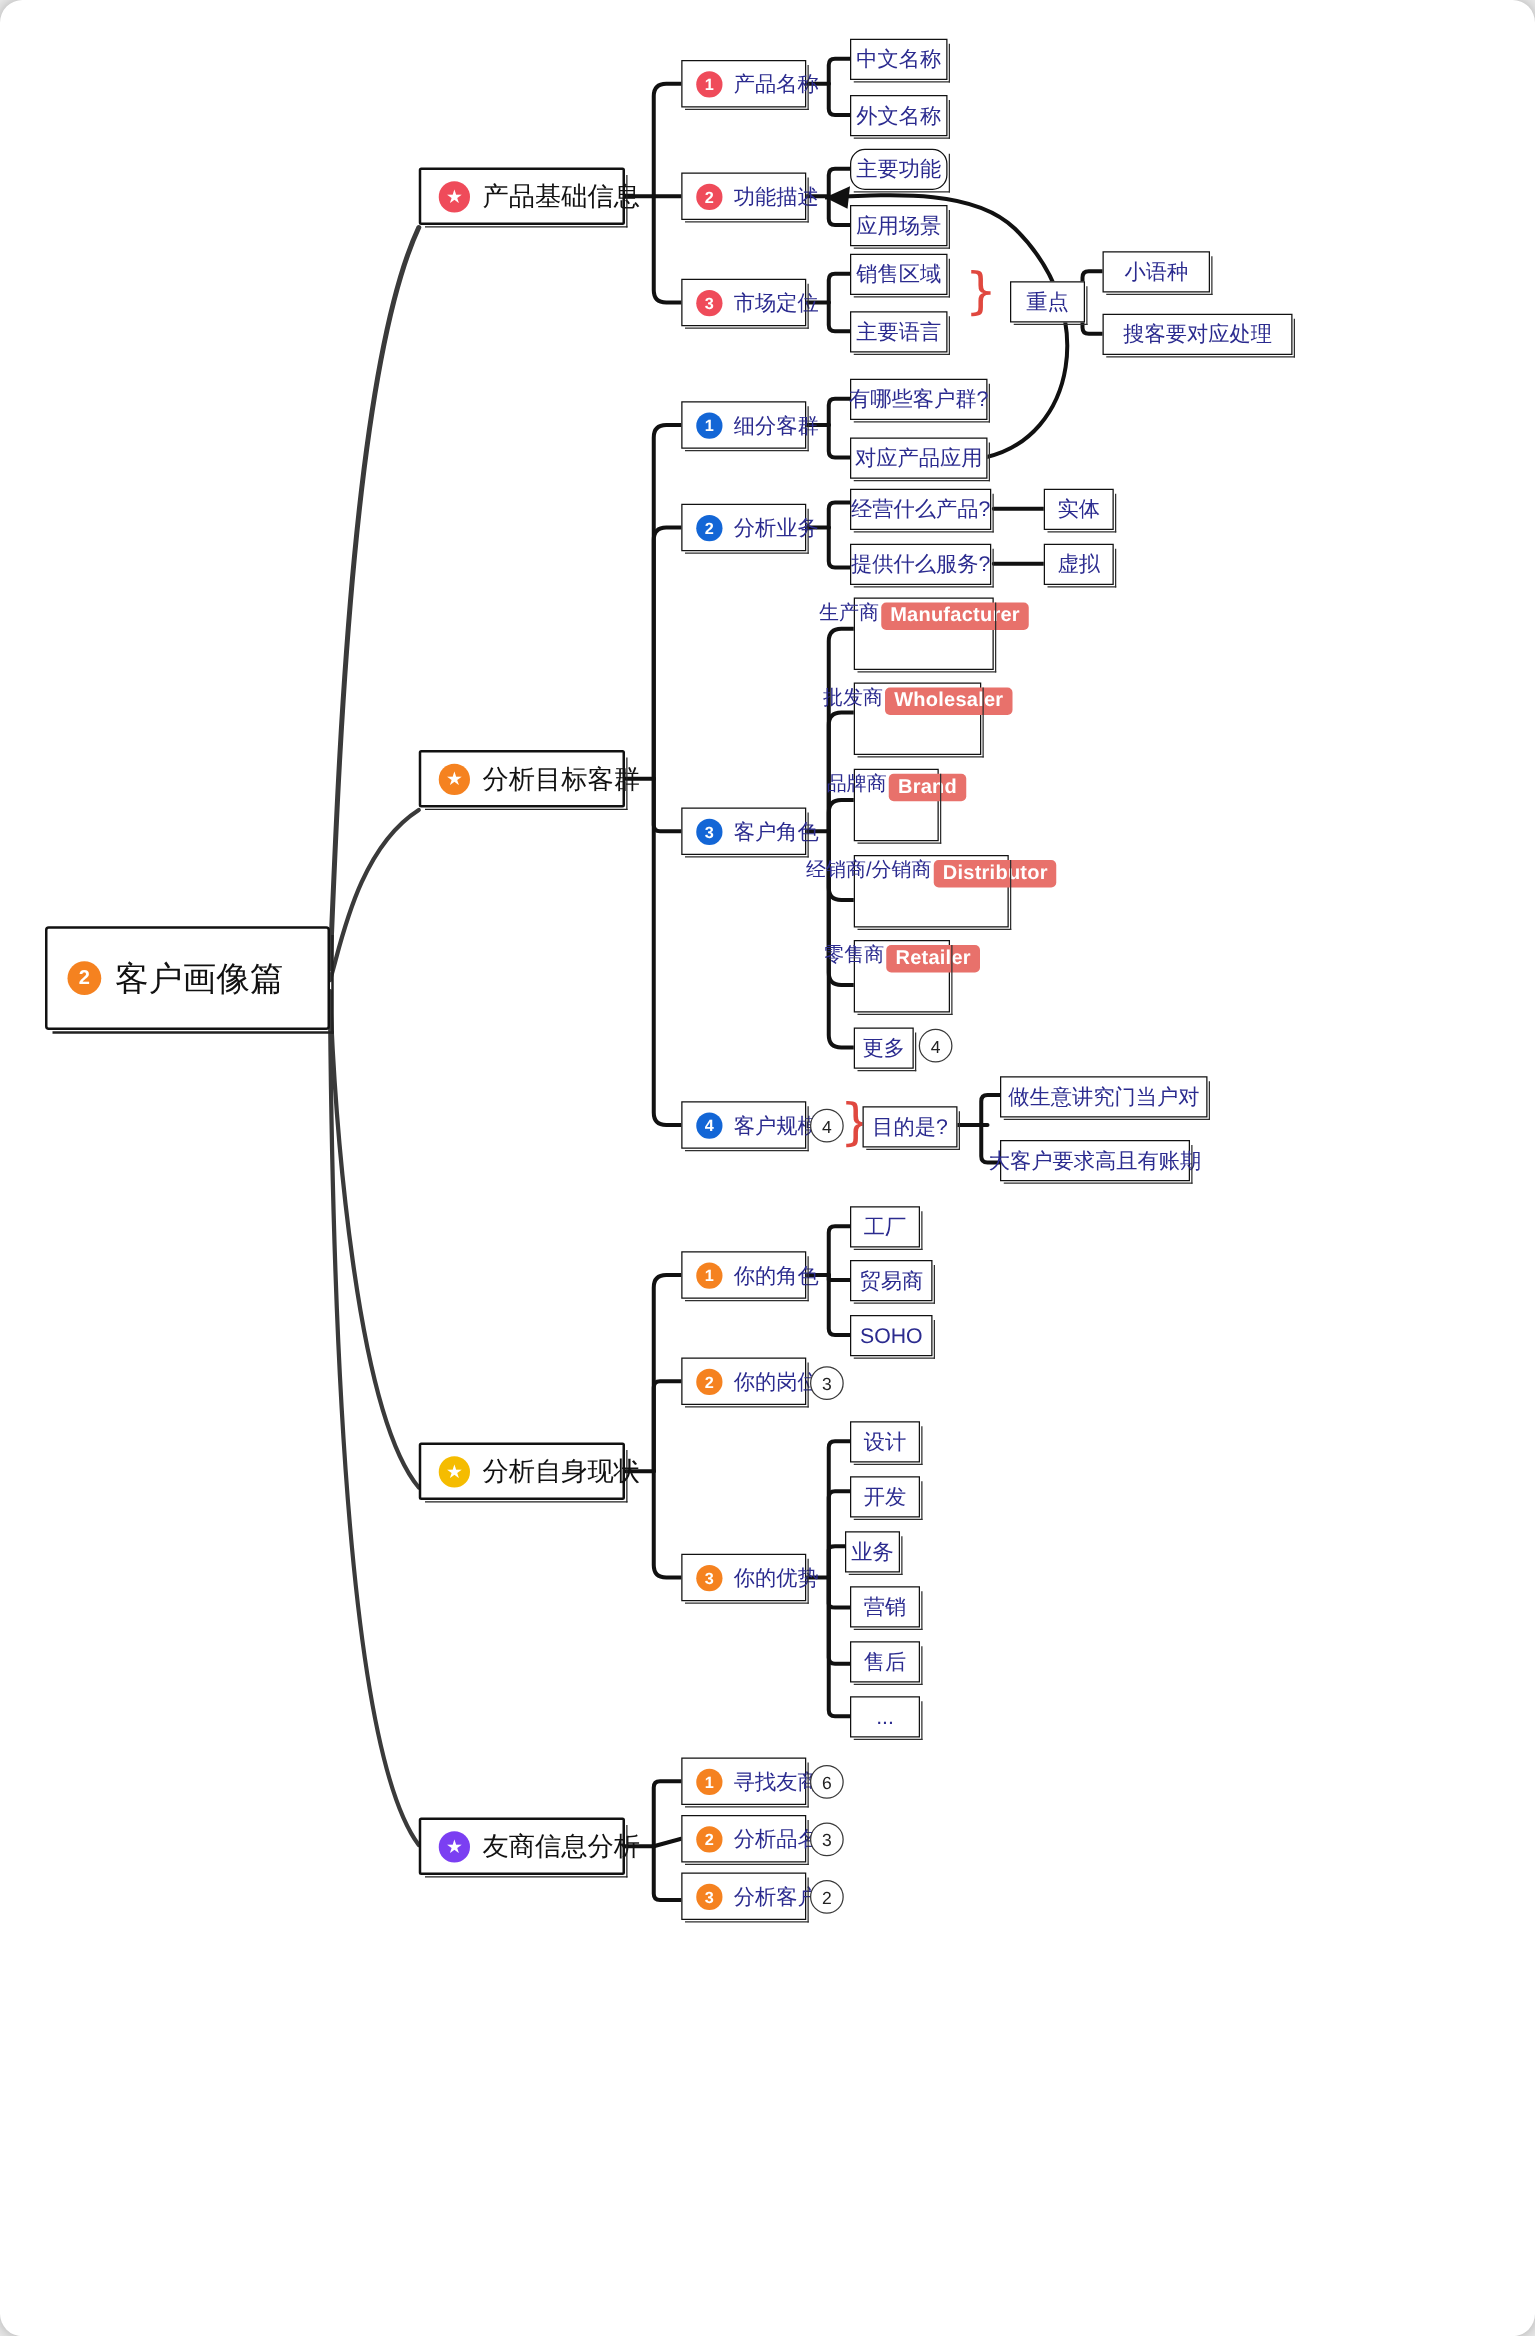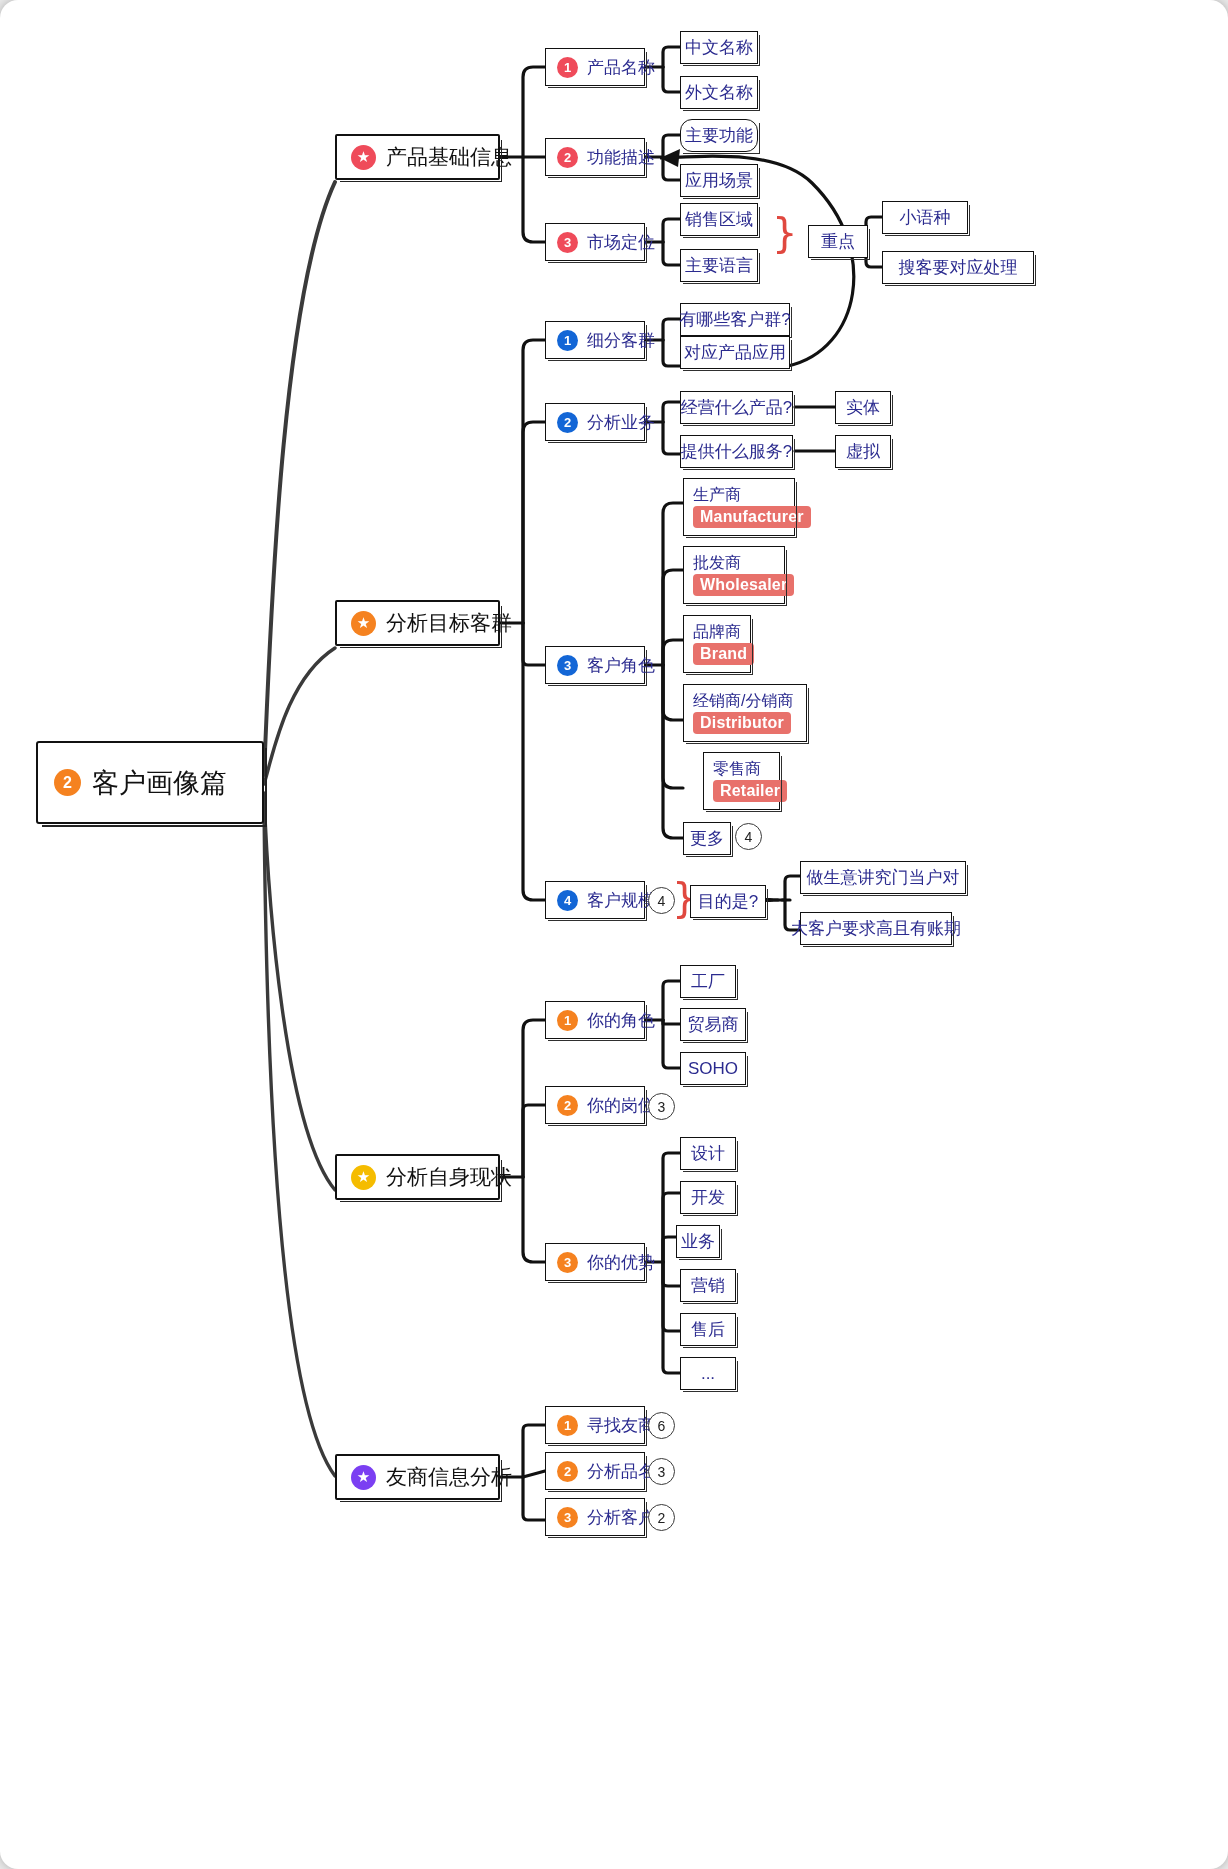--- a/index.html
+++ b/index.html
@@ -28,21 +28,21 @@
   .root::after{content:"";position:absolute;left:4px;right:-5px;top:5px;bottom:-5px;
                border-right:2.2px solid #222;border-bottom:2.2px solid #222;}
   .main{
     height:46px;border:2px solid #111;border-radius:2px;
     font-size:21px;color:#111;padding-left:14px;gap:10px;
   }
   .main::after{content:"";position:absolute;left:3px;right:-4px;top:4px;bottom:-4px;
                border-right:1.8px solid #222;border-bottom:1.8px solid #222;}
   .sub{height:38px;font-size:17px;padding-left:11px;gap:9px;}
   .leaf{height:33px;font-size:17px;padding:0 10px;justify-content:center;}
-  .leaf.tall{height:58px;flex-direction:column;align-items:flex-start;justify-content:center;
+  .leaf.tall{height:58px;flex-direction:row;align-items:flex-start;justify-content:center;
              padding:3px 9px;gap:2px;}
   .leaf .cn{font-size:16px;color:#2b2b8f;line-height:1.1;}
   .badge-en{
     background:#e8716b;color:#fff;border-radius:4px;
     padding:1px 7px 2px 7px;font-size:16px;font-weight:bold;line-height:1.2;
     letter-spacing:.2px;
   }
   .dot{
     width:21px;height:21px;border-radius:50%;flex:0 0 auto;
     color:#fff;font-size:13px;font-weight:bold;
@@ -232,21 +232,21 @@
     <span class="lbl dark">分析目标客群</span>
   </div>
 
   <div class="node nb sub" style="left:545px;top:321px;width:100px;">
     <span class="dot" style="background:#1366d6">1</span>
     <span class="lbl">细分客群</span>
   </div>
   <div class="node nb leaf" style="left:680px;top:303px;width:110px;">
     <span class="lbl">有哪些客户群?</span>
   </div>
-  <div class="node nb leaf" style="left:680px;top:336px;width:110px;">
+  <div class="node nb leaf" style="left:680px;top:350px;width:110px;">
     <span class="lbl">对应产品应用</span>
   </div>
 
   <div class="node nb sub" style="left:545px;top:403px;width:100px;">
     <span class="dot" style="background:#1366d6">2</span>
     <span class="lbl">分析业务</span>
   </div>
   <div class="node nb leaf" style="left:680px;top:391px;width:113px;">
     <span class="lbl">经营什么产品?</span>
   </div>
@@ -274,21 +274,21 @@
     <span class="badge-en">Wholesaler</span>
   </div>
   <div class="node nb leaf tall" style="left:683px;top:615px;width:68px;">
     <span class="cn">品牌商</span>
     <span class="badge-en">Brand</span>
   </div>
   <div class="node nb leaf tall" style="left:683px;top:684px;width:124px;">
     <span class="cn">经销商/分销商</span>
     <span class="badge-en">Distributor</span>
   </div>
-  <div class="node nb leaf tall" style="left:683px;top:752px;width:77px;margin-left:20px;">
+  <div class="node nb leaf tall" style="left:683px;top:752px;width:77px;">
     <span class="cn">零售商</span>
     <span class="badge-en">Retailer</span>
   </div>
   <div class="node nb leaf" style="left:683px;top:822px;width:48px;">
     <span class="lbl">更多</span>
   </div>
   <div class="circnum" style="left:735px;top:823px;">
       <span>4</span>
     </div>
 

